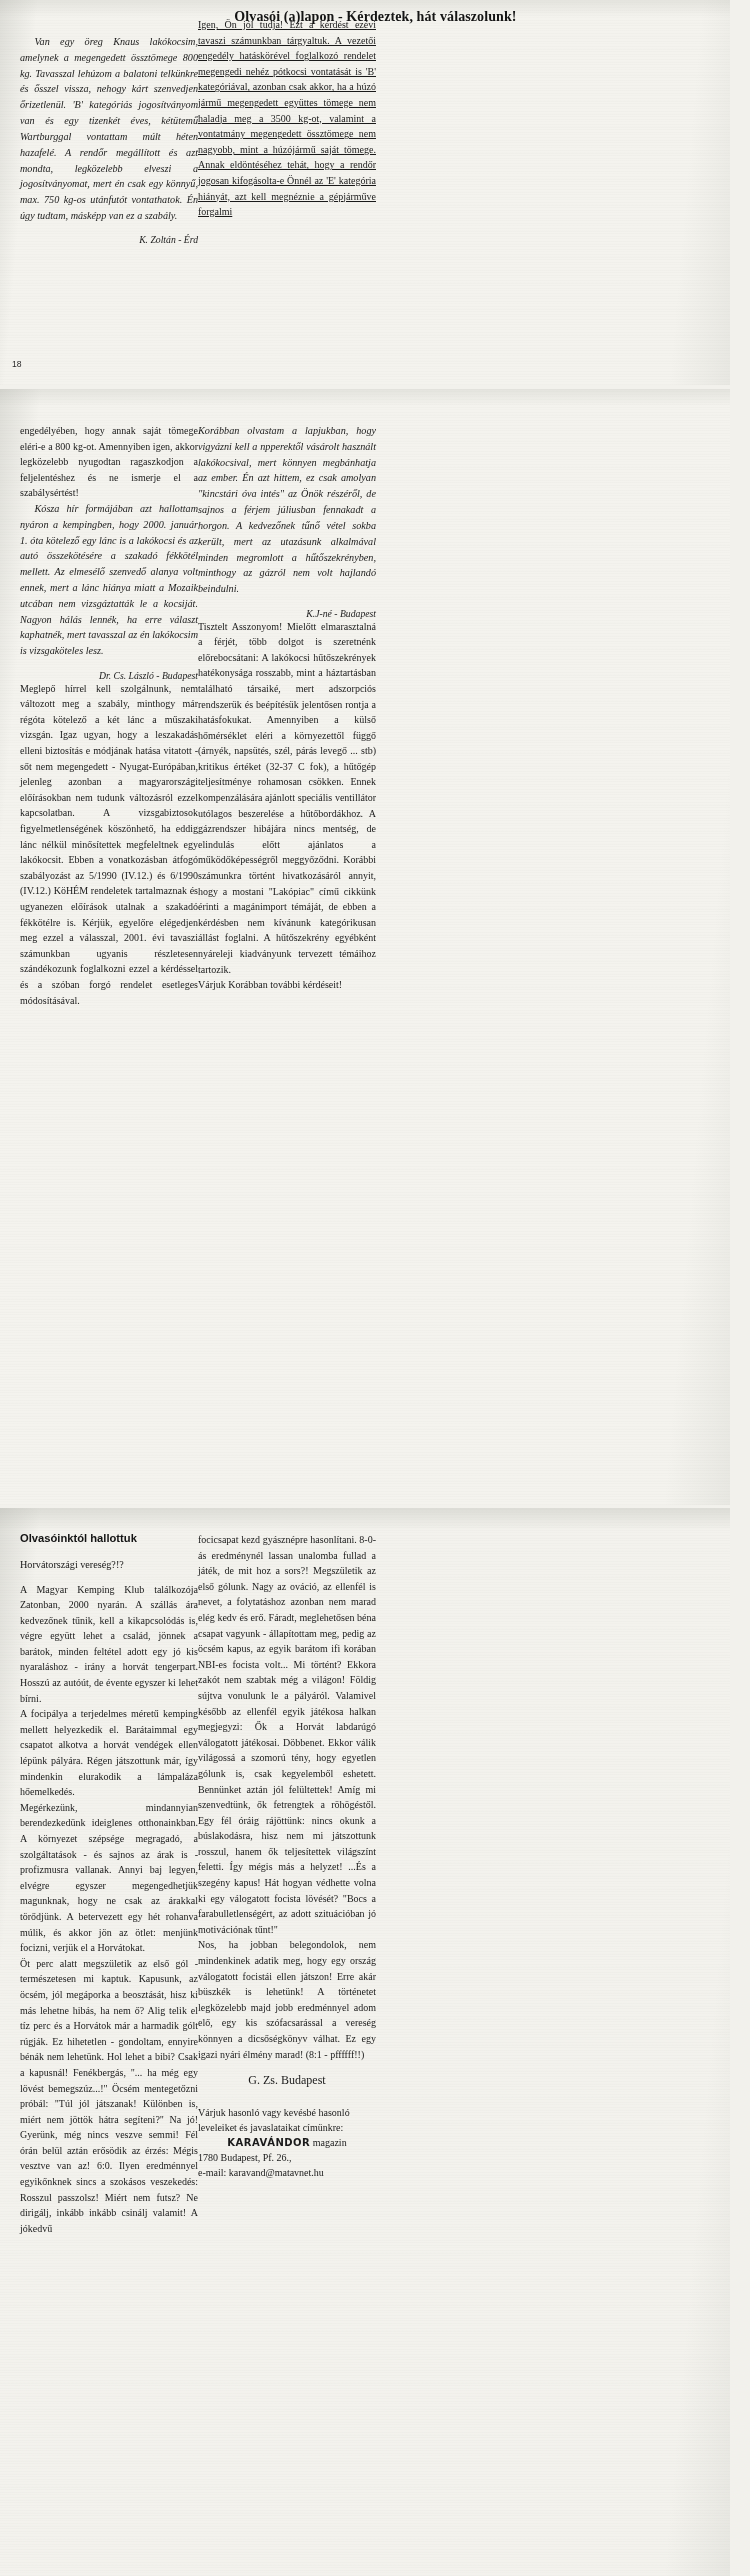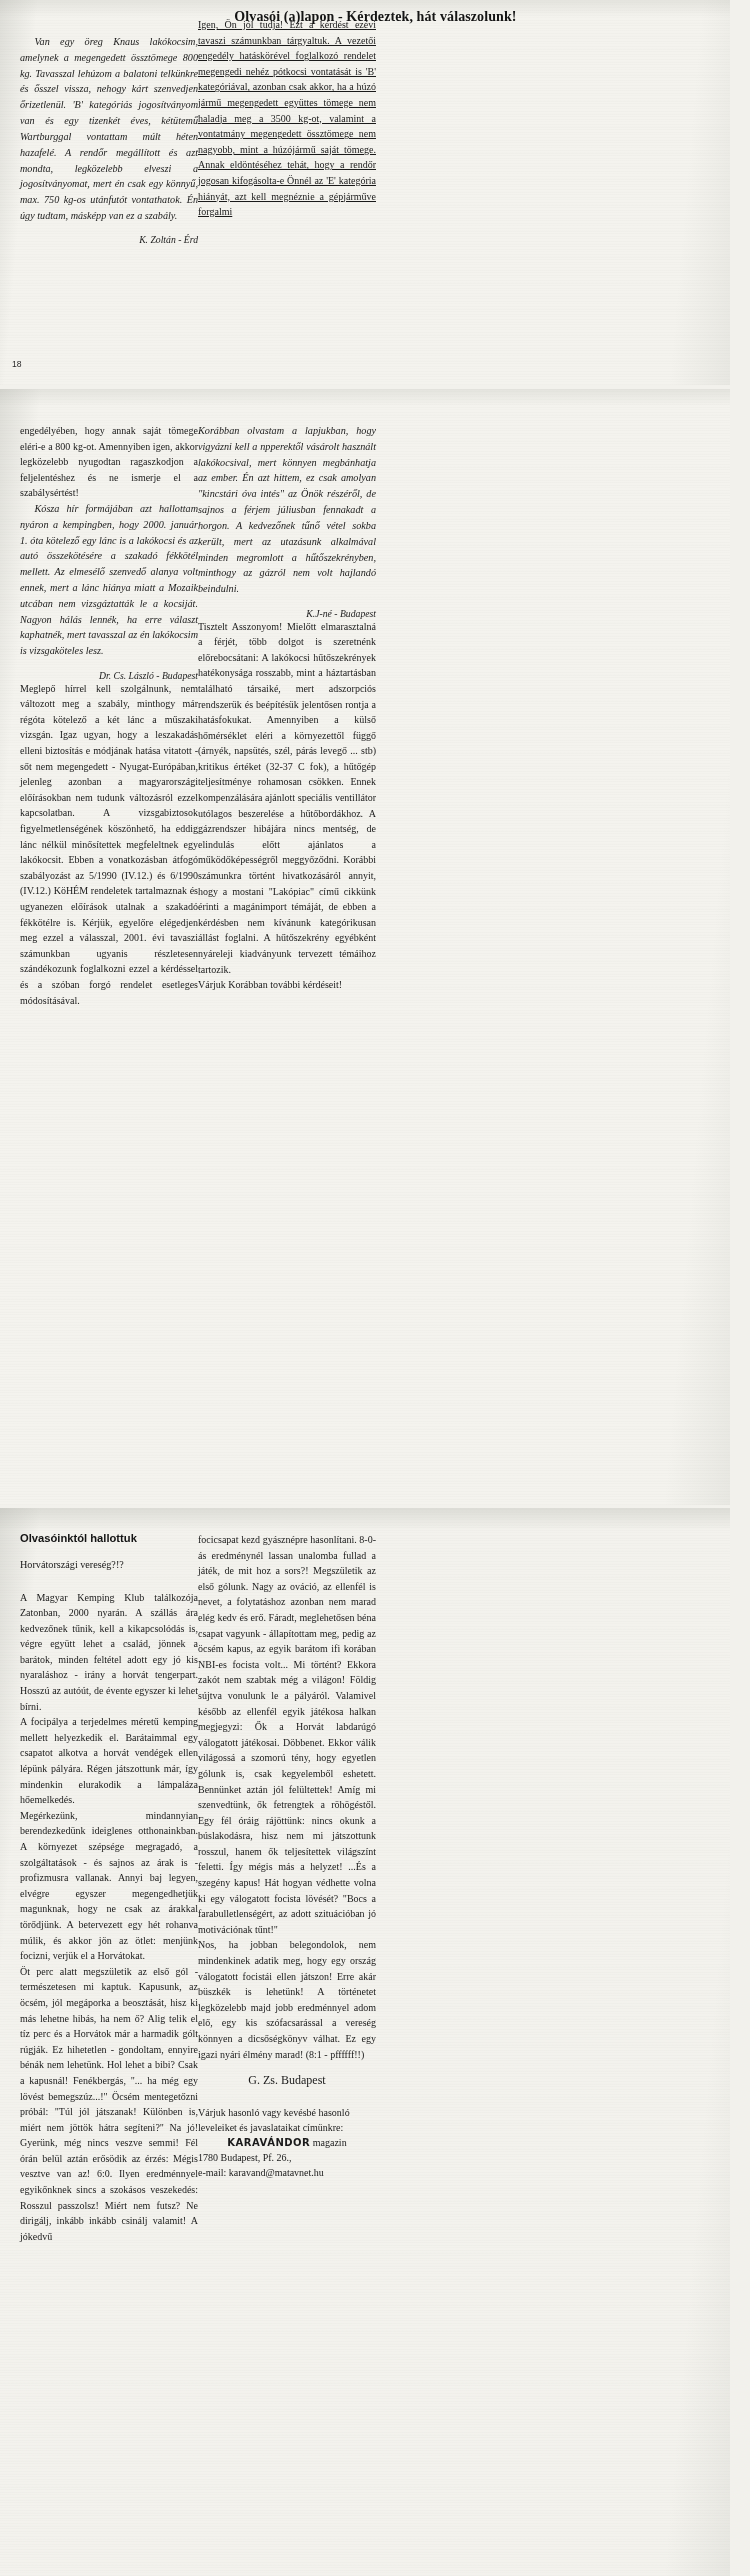--- a/index.html
+++ b/index.html
@@ -64,21 +64,21 @@
   }
   .section-title {
     font-family: "Liberation Sans", "DejaVu Sans", sans-serif;
     font-weight: bold;
     font-size: 11.2px;
     color: #131313;
     margin: 0 0 14.5px 0;
   }
   .sub-title {
     font-size: 10.2px;
-    margin: 0 0 20px 0;
+    margin: 0 0 12px 0;
     color: #161616;
   }
 
   
   p.q, p.a, p.n {
     margin: 0 0 0 0;
     text-align: justify;
     text-justify: inter-word;
     hyphens: none;
     font-size: 10px;

